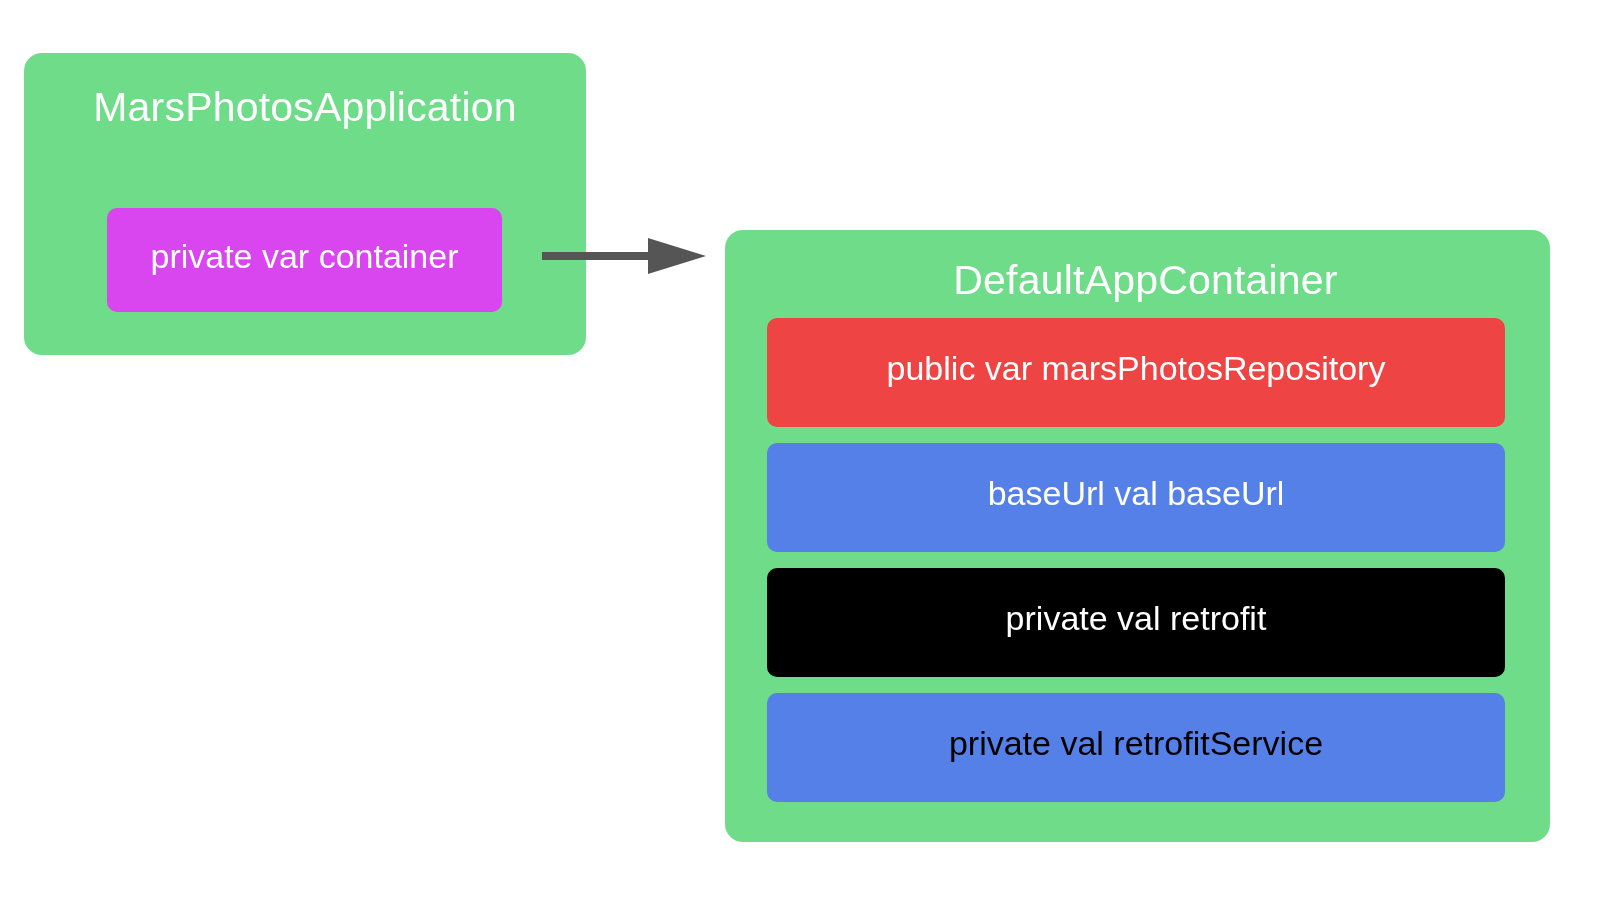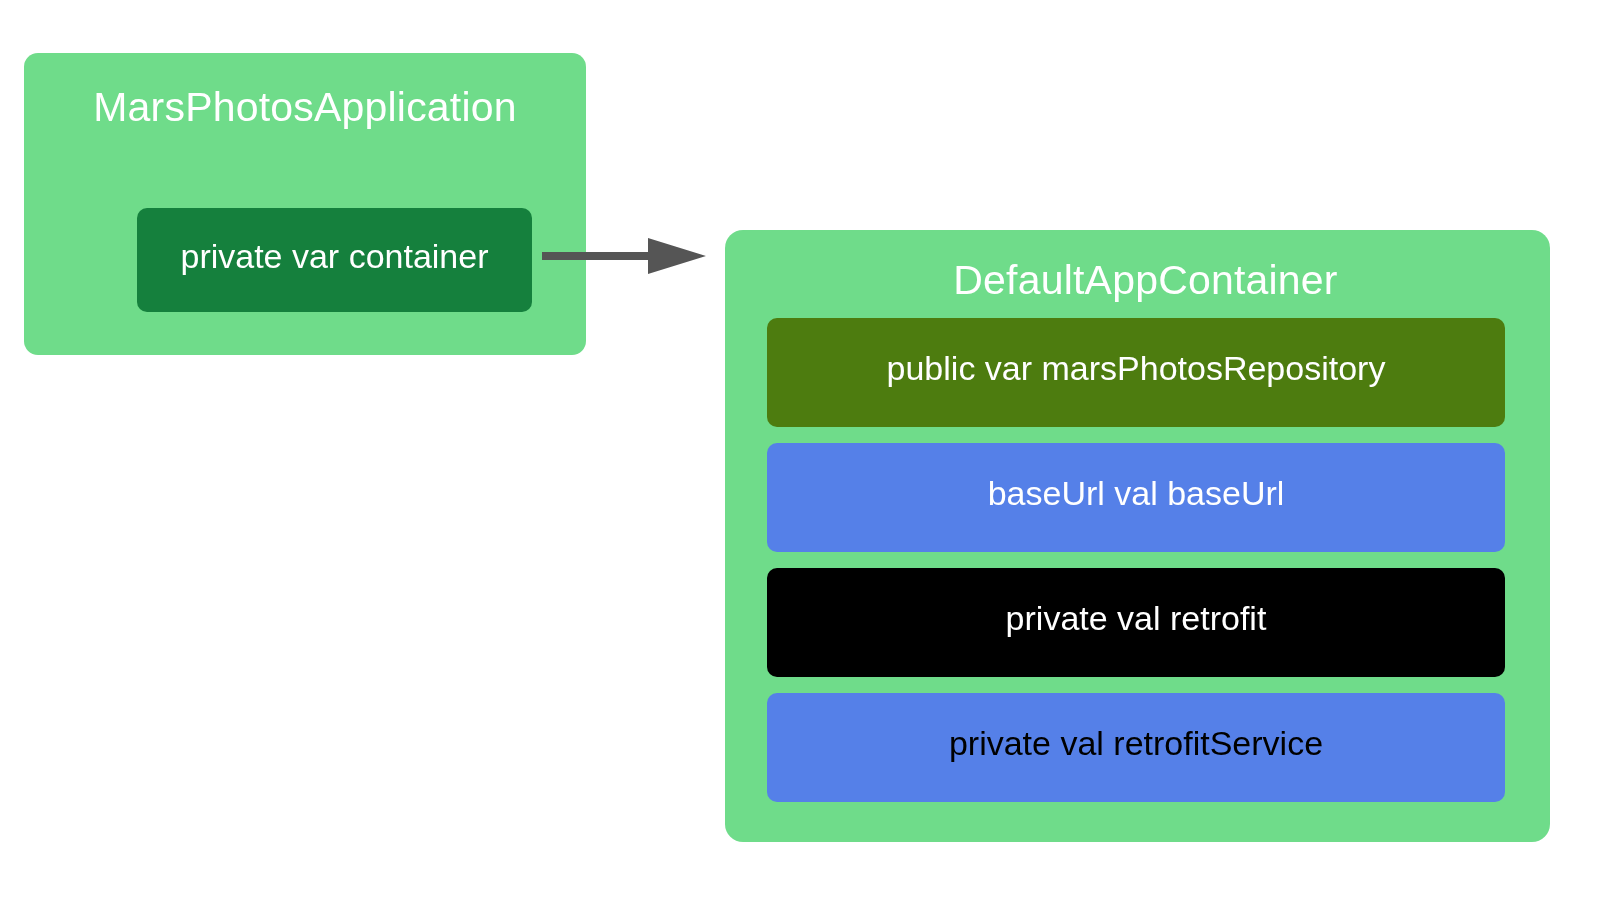--- a/index.html
+++ b/index.html
@@ -121,38 +121,38 @@
     top: 226px;
     width: 172px;
     height: 60px;
   }
 </style>
 </head>
 <body style="background: rgb(255, 255, 255);">
 
 <div class="canvas">
 
-  <div class="class-card" id="card-application" style="background: rgb(111, 220, 138); border-radius: 14px;">
+  <div class="class-card" id="card-application" style="background: rgb(111, 220, 138);">
 
     <div class="card-title" style="color: rgb(255, 255, 255);">MarsPhotosApplication</div>
 
-    <div class="member-box" id="member-container" style="background: #15803d; margin-left: 30px;">
+    <div class="member-box" id="member-container" style="background: #d946ef;">
       <span class="member-label" style="color: rgb(255, 255, 255);">private var container</span>
     </div>
   </div>
 
   <svg id="connector-arrow" viewBox="0 0 172 60">
     <path d="M4 26 H110 V12 L168 30 L110 48 V34 H4 Z" fill="#555555"></path>
   </svg>
 
   <div class="class-card" id="card-appcontainer" style="background: rgb(111, 220, 138);">
 
     <div class="card-title" style="color: rgb(255, 255, 255); padding-left: 16px;">DefaultAppContainer</div>
 
-    <div class="member-box" id="member-repository" style="background: #4d7c0f;">
+    <div class="member-box" id="member-repository" style="background: #ef4444;">
       <span class="member-label" style="color: rgb(255, 255, 255);">public var marsPhotosRepository</span>
     </div>
 
     <div class="member-box" id="member-baseurl" style="background: rgb(85, 128, 232);">
       <span class="member-label" style="color: rgb(255, 255, 255);">baseUrl val baseUrl</span>
     </div>
 
     <div class="member-box" id="member-retrofit" style="background: #000000;">
       <span class="member-label" style="color: rgb(255, 255, 255);">private val retrofit</span>
     </div>

